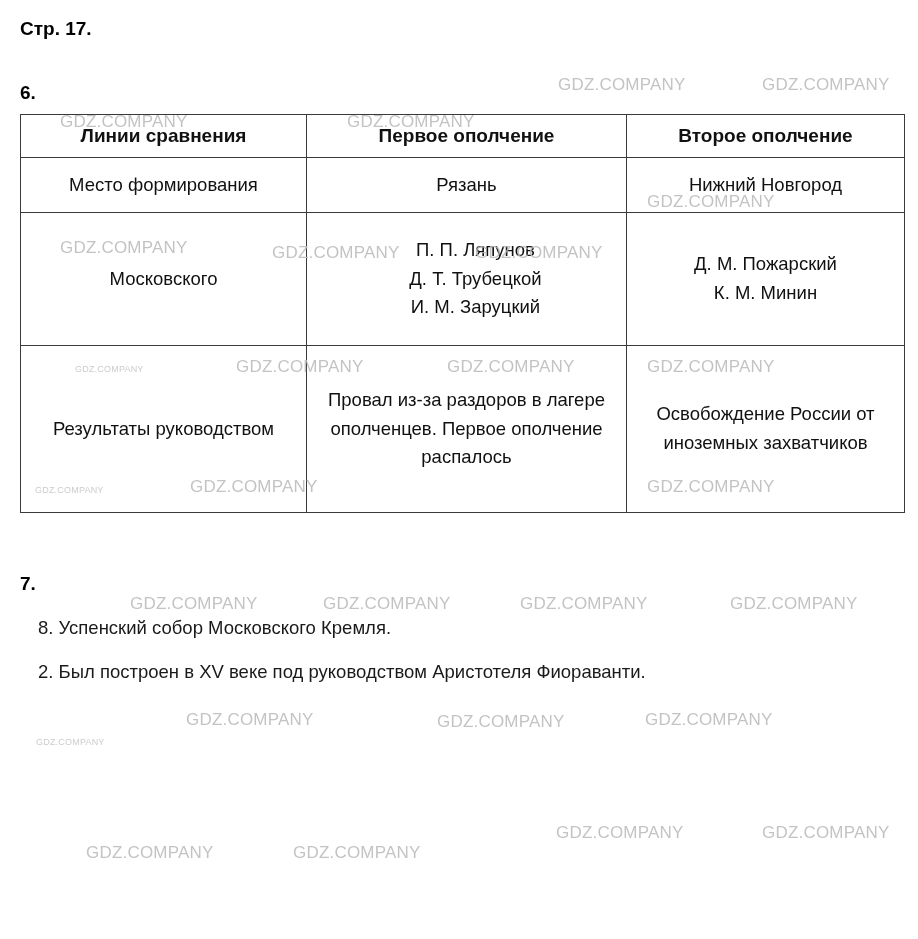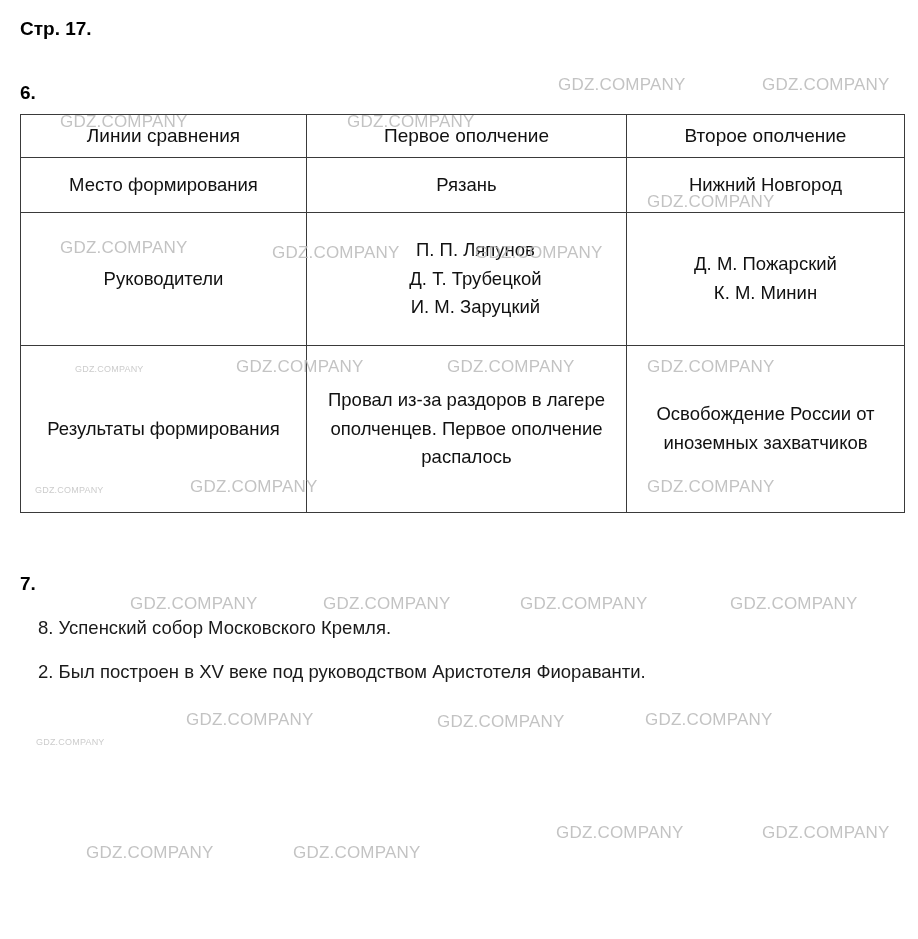--- a/index.html
+++ b/index.html
@@ -48,21 +48,21 @@
     border: 1px solid #3a3a3a;
     text-align: center;
     vertical-align: middle;
     font-size: 18.5px;
     font-weight: normal;
     padding: 8px 6px;
     line-height: 1.55;
     color: #111;
   }
   table.cmp thead th {
-    font-weight: normal;
+    font-weight: bold;
     font-size: 19px;
     height: 34px;
     padding: 4px 6px;
   }
   col.c1 { width: 286px; }
   col.c2 { width: 320px; }
   col.c3 { width: 278px; }
   .r-time td { height: 62px; }
   .r-place td { height: 38px; }
   .r-goals td { height: 74px; }
@@ -113,29 +113,29 @@
         <th>Второе ополчение</th>
       </tr>
     </thead>
     <tbody>
       <tr class="r-place">
         <td>Место формирования</td>
         <td>Рязань</td>
         <td>Нижний Новгород</td>
       </tr>
       <tr class="r-leaders">
-        <td>Руководители</td>
+        <td>Московского</td>
         <td style="white-space: pre-line; padding-left: 24px;">П. П. Ляпунов
 Д. Т. Трубецкой
 И. М. Заруцкий</td>
         <td style="white-space: pre-line;">Д. М. Пожарский
 К. М. Минин</td>
       </tr>
       <tr class="r-result">
-        <td>Результаты формирования</td>
+        <td>Результаты руководством</td>
         <td>Провал из-за раздоров в лагере ополченцев. Первое ополчение распалось</td>
         <td>Освобождение России от иноземных захватчиков</td>
       </tr>
     </tbody>
   </table>
 
   <div class="task-num second">7.</div>
 
   <div class="answers">
     <div>8. Успенский собор Московского Кремля.</div>

